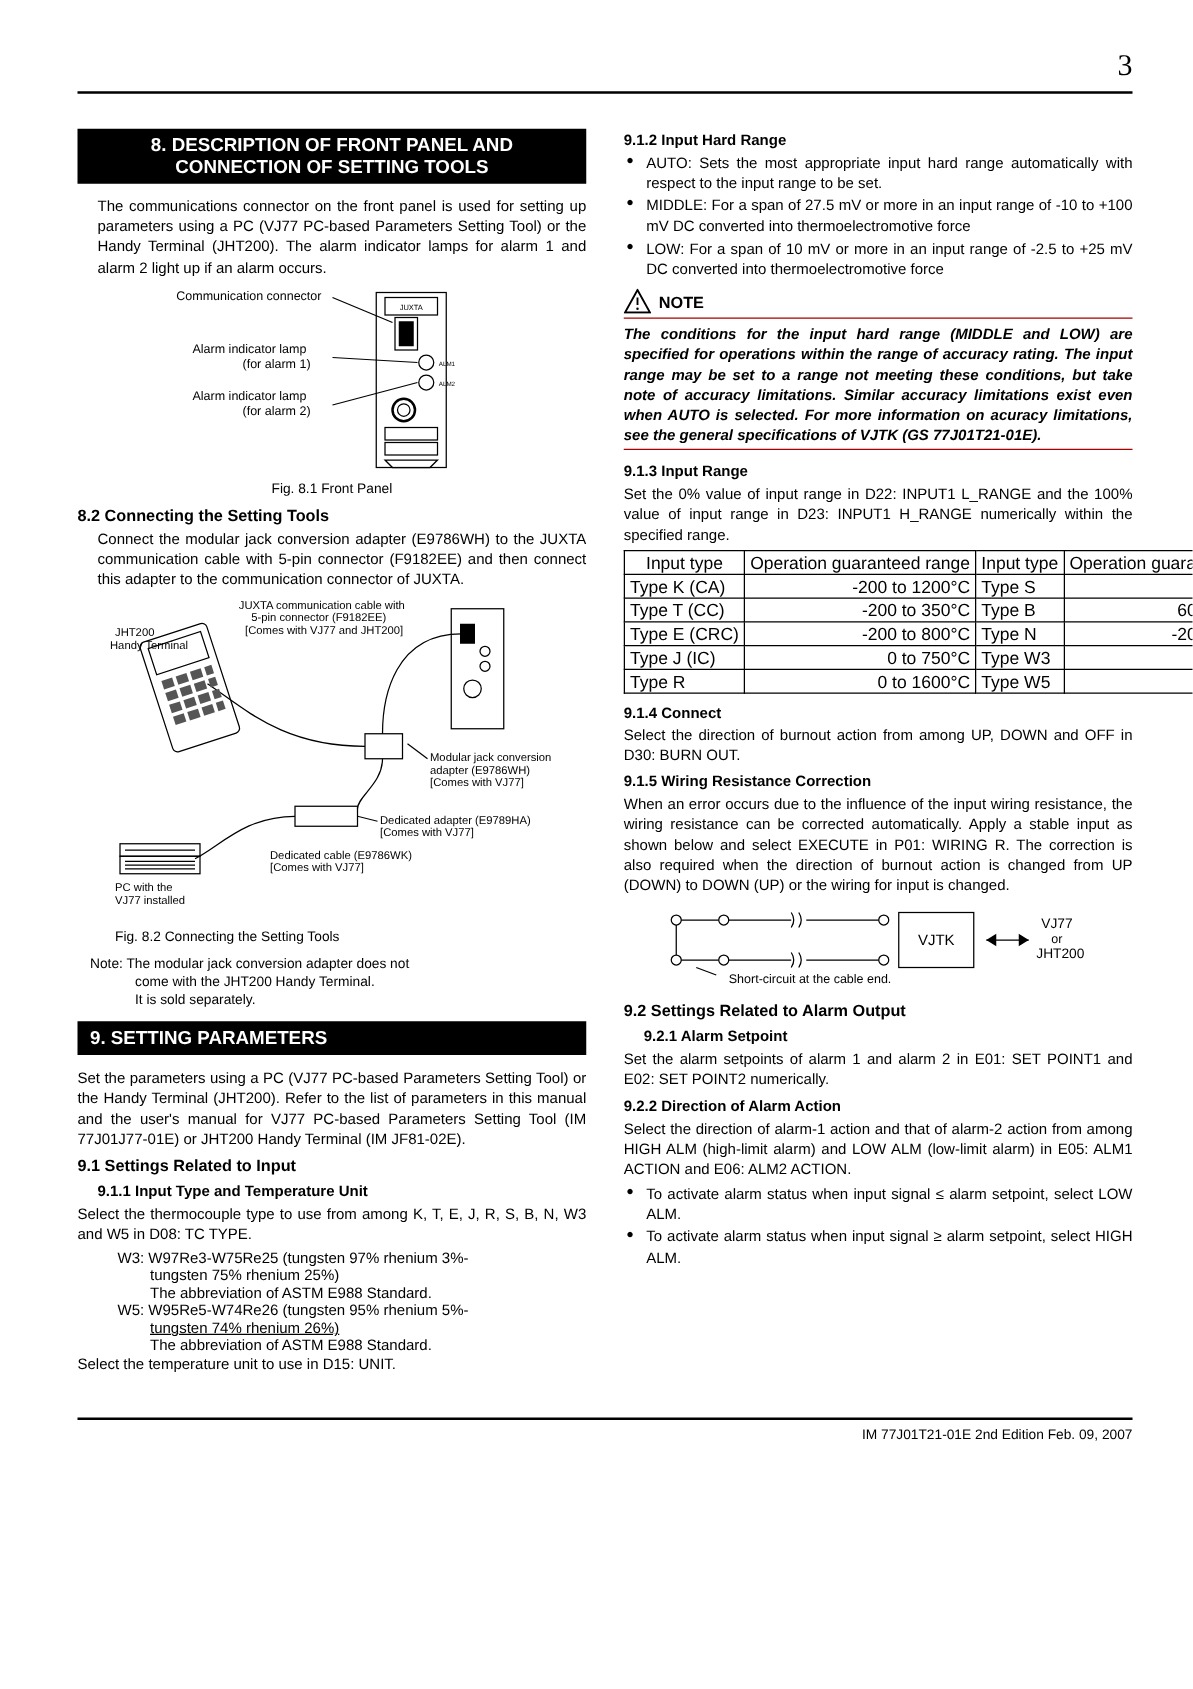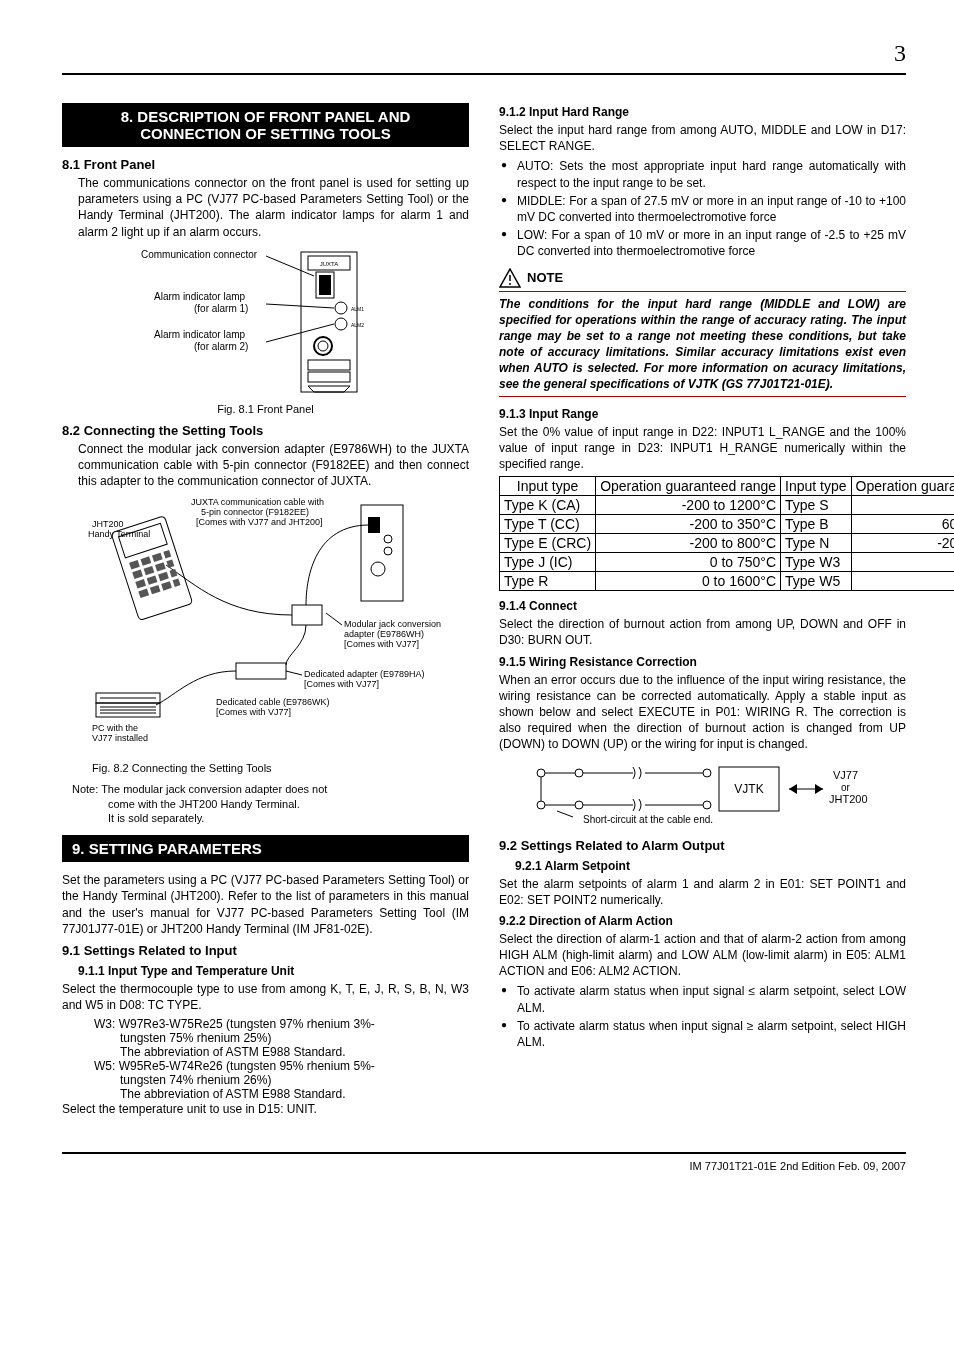--- a/index.html
+++ b/index.html
@@ -150,21 +150,20 @@
 <body>
 
 <div class="page-number">3</div>
 <div class="top-rule"></div>
 
 <div class="columns">
 
   <div class="col">
     <div class="section-banner">8. DESCRIPTION OF FRONT PANEL AND CONNECTION OF SETTING TOOLS</div>
 
-    <h3>8.1   Front Panel</h3>
     <p class="indent">The communications connector on the front panel is used for setting up parameters using a PC (VJ77 PC-based Parameters Setting Tool) or the Handy Terminal (JHT200). The alarm indicator lamps for alarm 1 and alarm 2 light up if an alarm occurs.</p>
 
     <div class="fig-box">
       <svg width="260" height="150" viewBox="0 0 260 150">
         <rect x="165" y="6" width="56" height="140" fill="none" stroke="#000"></rect>
         <rect x="172" y="10" width="42" height="14" fill="none" stroke="#000"></rect>
         <text x="193" y="20" text-anchor="middle" font-size="6" font-family="Arial">JUXTA</text>
         <rect x="180" y="26" width="18" height="26" fill="none" stroke="#000"></rect>
         <rect x="183" y="29" width="12" height="20" fill="#000"></rect>
         <circle cx="205" cy="62" r="6" fill="none" stroke="#000"></circle>
@@ -274,29 +273,28 @@
     <p>Set the parameters using a PC (VJ77 PC-based Parameters Setting Tool) or the Handy Terminal (JHT200).  Refer to the list of parameters in this manual and the user's manual for VJ77 PC-based Parameters Setting Tool (IM 77J01J77-01E) or JHT200 Handy Terminal (IM JF81-02E).</p>
 
     <h3>9.1   Settings Related to Input</h3>
     <h4 class="indent">9.1.1   Input Type and Temperature Unit</h4>
     <p>Select the thermocouple type to use from among K, T, E, J, R, S, B, N, W3 and W5 in D08: TC TYPE.</p>
     <div class="indent2">
       <div>W3: W97Re3-W75Re25 (tungsten 97% rhenium 3%-</div>
       <div style="padding-left:26px;">tungsten 75% rhenium 25%)</div>
       <div style="padding-left:26px;">The abbreviation of ASTM E988 Standard.</div>
       <div>W5: W95Re5-W74Re26 (tungsten 95% rhenium 5%-</div>
-      <div style="padding-left:26px;">tungsten 74% rhenium 26%)</div>
+      <div style="padding-left:26px;text-decoration:underline;">tungsten 74% rhenium 26%)</div>
       <div style="padding-left:26px;">The abbreviation of ASTM E988 Standard.</div>
     </div>
     <p>Select the temperature unit to use in D15: UNIT.</p>
   </div>
 
   <div class="col">
     <h4>9.1.2   Input Hard Range</h4>
-    <p>Select the input hard range from among AUTO, MIDDLE and LOW in D17: SELECT RANGE.</p>
     <ul class="bullets">
       <li>AUTO: Sets the most appropriate input hard range automatically with respect to the input range to be set.</li>
       <li>MIDDLE: For a span of 27.5 mV or more in an input range of -10 to +100 mV DC converted into thermoelectromotive force</li>
       <li>LOW: For a span of 10 mV or more in an input range of -2.5 to +25 mV DC converted into thermoelectromotive force</li>
     </ul>
 
     <div class="note-box">
       <div class="note-head">
         <svg width="22" height="20" viewBox="0 0 22 20">
           <polygon points="11,1 21,19 1,19" fill="none" stroke="#000" stroke-width="1.5"></polygon>

